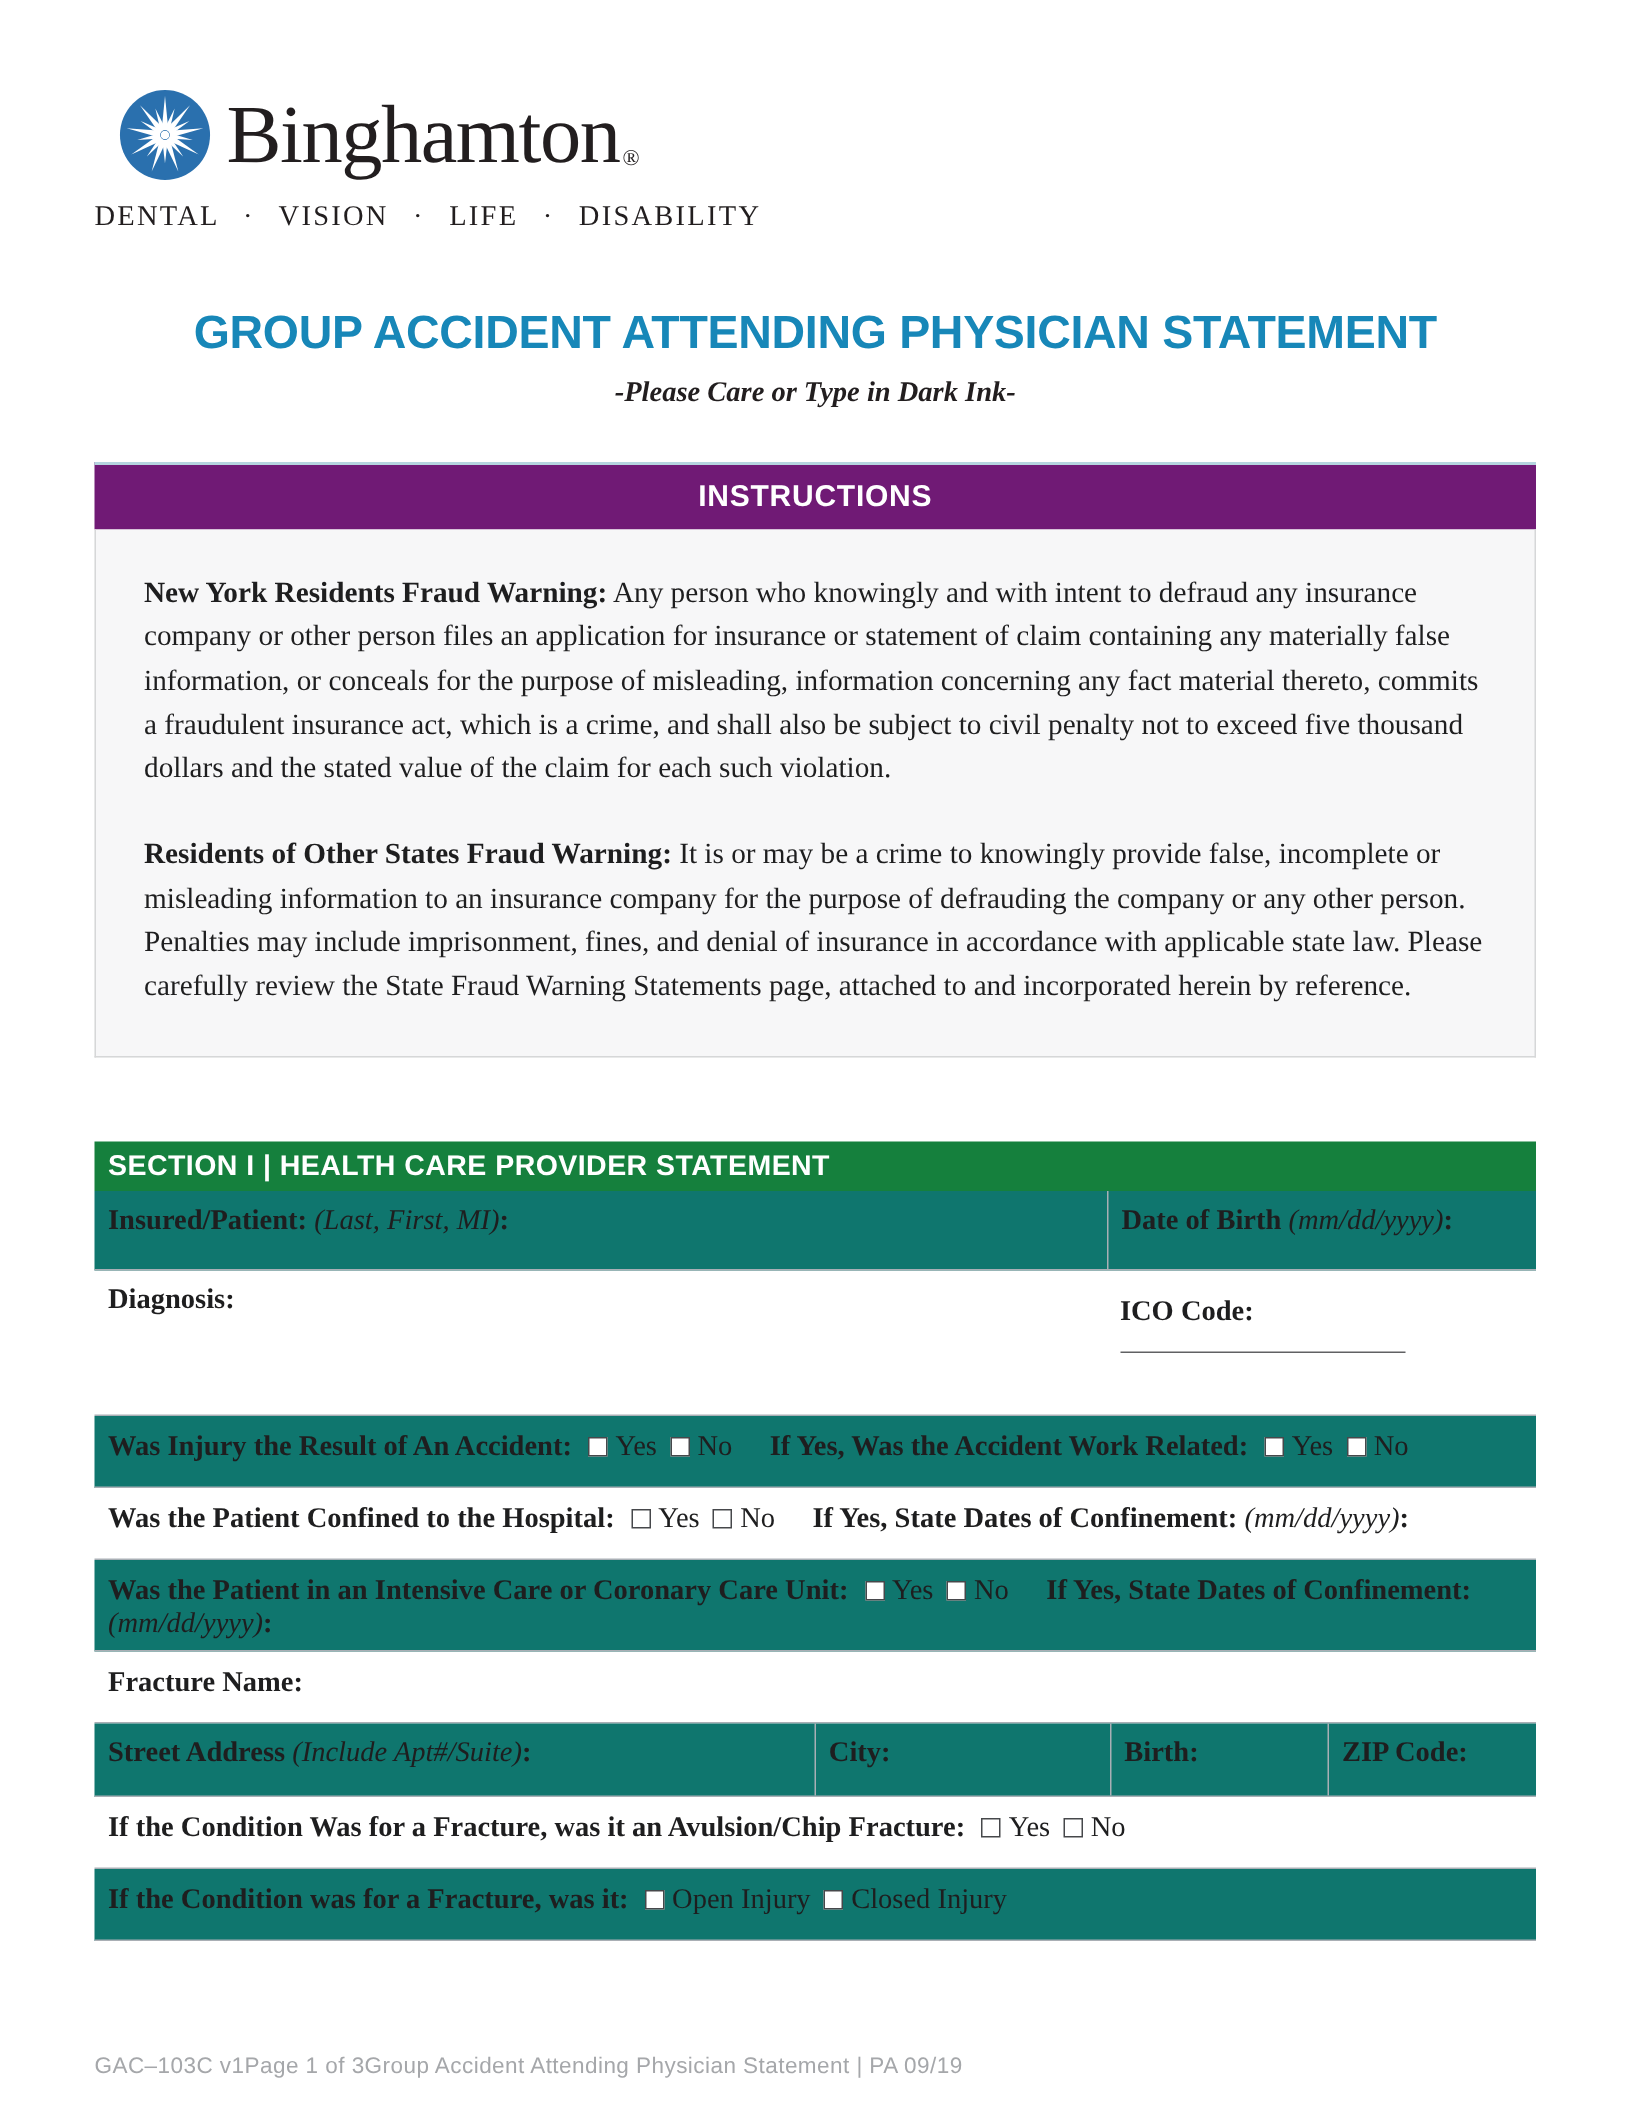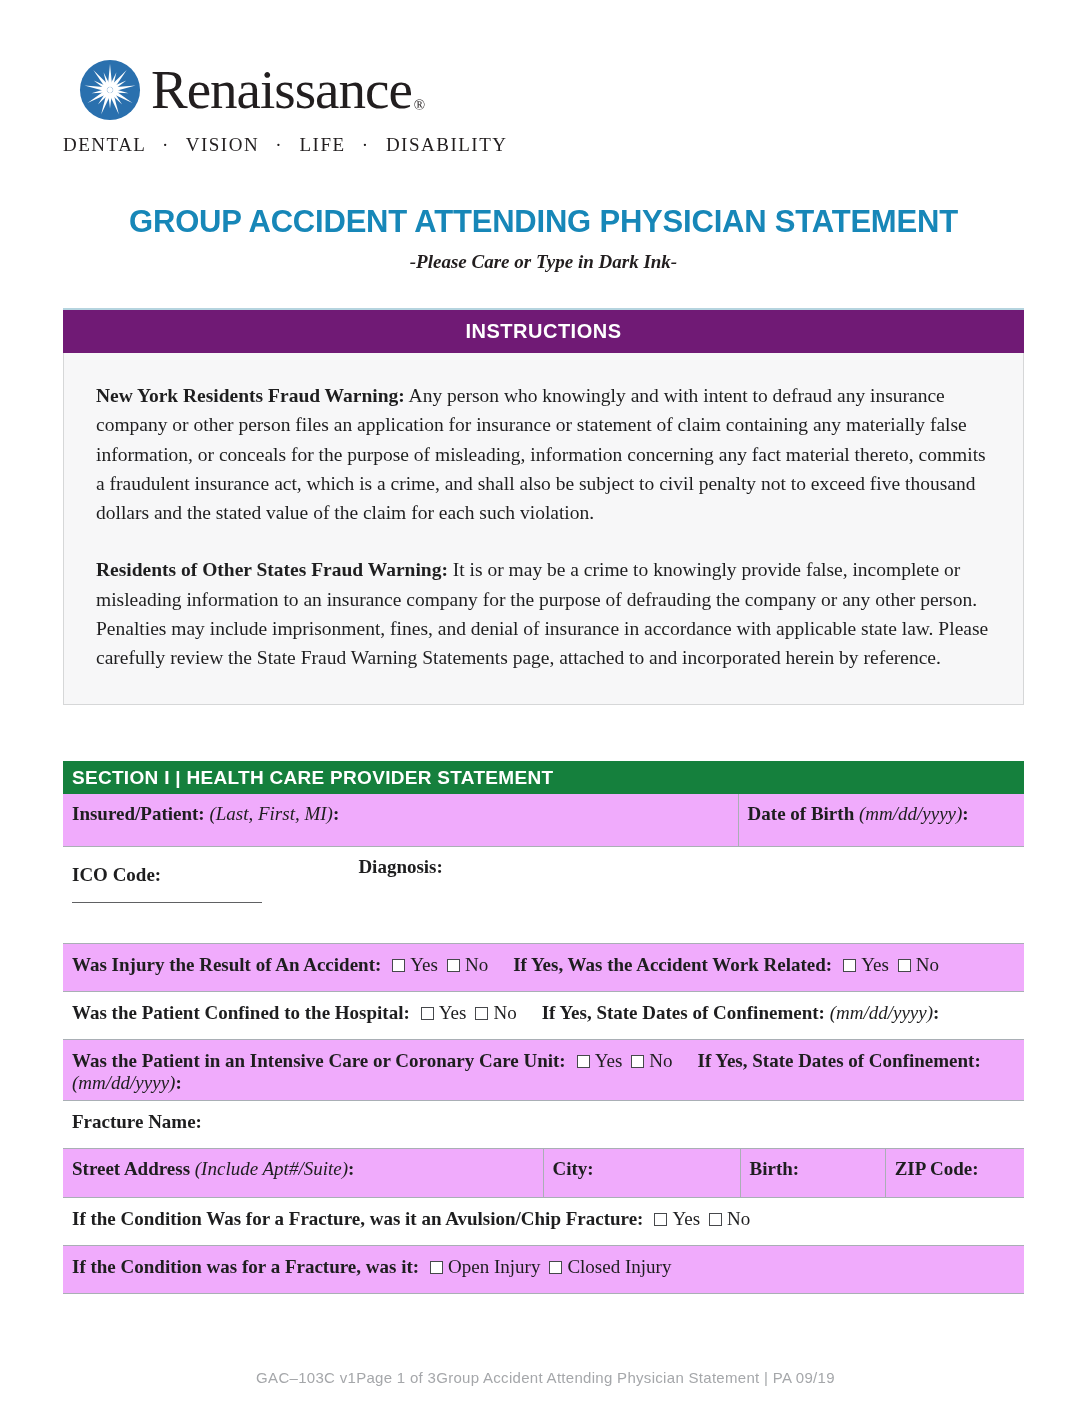--- a/index.html
+++ b/index.html
@@ -27,21 +27,21 @@
     font-family:"Liberation Sans", sans-serif; font-weight:bold; font-size:20px; color:#fff; letter-spacing:0.5px; }
   .instr-box { background:#f7f7f8; border:1px solid #d6d7d8; border-top:none; padding:28px 32px 32px 32px;
     font-size:19.5px; line-height:1.5; color:#1e1e1f; }
   .instr-box p + p { margin-top:28px; }
   .lead { font-weight:bold; }
   
   .section { margin-top:56px; }
   .section-bar { background:#15803d; height:33px; display:flex; align-items:center; padding-left:9px;
     font-family:"Liberation Sans", sans-serif; font-weight:bold; font-size:19px; color:#fff; letter-spacing:0.3px; }
   .srow { border-bottom:1px solid #a9afb5; display:flex; align-items:stretch; font-size:19px; }
-  .srow.alt { background:#f0abfc; }
+  .srow.alt { background:#0f766e; }
   .cell { padding:9px 8px 6px 9px; }
   .cell + .cell { border-left:1px solid #a9afb5; }
   .lbl { font-weight:bold; }
   .hint { font-style:italic; }
   .row-a { min-height:53px; }
   .row-a .c1 { width:70.2%; }
   .row-a .c2 { width:29.8%; }
   .row-b { min-height:97px; }
   .row-b .c1 { width:70.2%; }
   .row-b .c2 { width:29.8%; padding-top:17px; }
@@ -52,21 +52,21 @@
   .row-addr .c2 { width:20.5%; }
   .row-addr .c3 { width:15.1%; }
   .row-addr .c4 { width:14.5%; }
   .cb { display:inline-block; width:13px; height:13px; border:1px solid #46484b; background:#fff;
     vertical-align:-1px; margin:0 5px 0 0; }
   .cbgroup { margin-left:11px; white-space:nowrap; }
   .cbgroup .opt { margin-right:9px; }
   .followup { margin-left:16px; }
   .ico-line { display:inline-block; width:190px; border-bottom:1.5px solid #606163; height:14px; }
   
-  .footer { position:absolute; left:63px; right:60px; bottom:22px; display:flex; justify-content:center;
+  .footer { position:absolute; left:63px; right:60px; bottom:22px; display:flex; justify-content:flex-start;
     font-family:"Liberation Sans", sans-serif; font-size:15px; color:#a5a7aa; letter-spacing:0.3px; }
 </style>
 </head>
 <body>
 
 <div class="page">
 
   <div class="brand-row">
     <svg class="logo-circle" viewBox="0 0 64 64" aria-hidden="true">
       <defs>
@@ -89,21 +89,21 @@
         <use href="#rayS" transform="rotate(220 32 32)"></use>
         <use href="#rayL" transform="rotate(240 32 32)"></use>
         <use href="#rayS" transform="rotate(260 32 32)"></use>
         <use href="#rayL" transform="rotate(280 32 32)"></use>
         <use href="#rayS" transform="rotate(300 32 32)"></use>
         <use href="#rayL" transform="rotate(320 32 32)"></use>
         <use href="#rayS" transform="rotate(340 32 32)"></use>
         <circle cx="32" cy="32" r="3"></circle>
       </g>
     </svg>
-    <div class="wordmark"><span>Renaissance</span><span class="regmark">®</span></div>
+    <div class="wordmark"><span>Binghamton</span><span class="regmark">®</span></div>
   </div>
   <div class="tagline">DENTAL · VISION · LIFE · DISABILITY</div>
 
   <div class="doc-title">GROUP ACCIDENT ATTENDING PHYSICIAN STATEMENT</div>
   <div class="doc-subtitle">-Please Care or Type in Dark Ink-</div>
 
   <div class="instructions">
     <div class="instr-bar">INSTRUCTIONS</div>
     <div class="instr-box">
       <p><span class="lead">New York Residents Fraud Warning:</span>
@@ -121,25 +121,25 @@
         <span class="lbl">Insured/Patient:</span>
         <span class="hint">(Last, First, MI)</span><span class="lbl">:</span>
       </div>
       <div class="cell c2">
         <span class="lbl">Date of Birth</span>
         <span class="hint">(mm/dd/yyyy)</span><span class="lbl">:</span>
       </div>
     </div>
 
     <div class="srow row-b">
+      <div class="cell c1">
+        <span class="lbl">Diagnosis:</span>
+      </div>
       <div class="cell c2">
         <span class="lbl">ICO Code:</span><span class="ico-line"></span>
-      </div>
-      <div class="cell c1">
-        <span class="lbl">Diagnosis:</span>
       </div>
     </div>
 
     <div class="srow row-q alt">
       <span class="lbl">Was Injury the Result of An Accident:</span><span class="cbgroup"><span class="cb"></span><span class="opt">Yes</span><span class="cb"></span><span class="opt">No</span></span><span class="lbl followup">If Yes, Was the Accident Work Related:</span><span class="cbgroup"><span class="cb"></span><span class="opt">Yes</span><span class="cb"></span><span class="opt">No</span></span>
     </div>
 
     <div class="srow row-q">
       <span class="lbl">Was the Patient Confined to the Hospital:</span><span class="cbgroup"><span class="cb"></span><span class="opt">Yes</span><span class="cb"></span><span class="opt">No</span></span><span class="lbl followup">If Yes, State Dates of Confinement:</span>
       <span class="hint">(mm/dd/yyyy)</span><span class="lbl">:</span>

